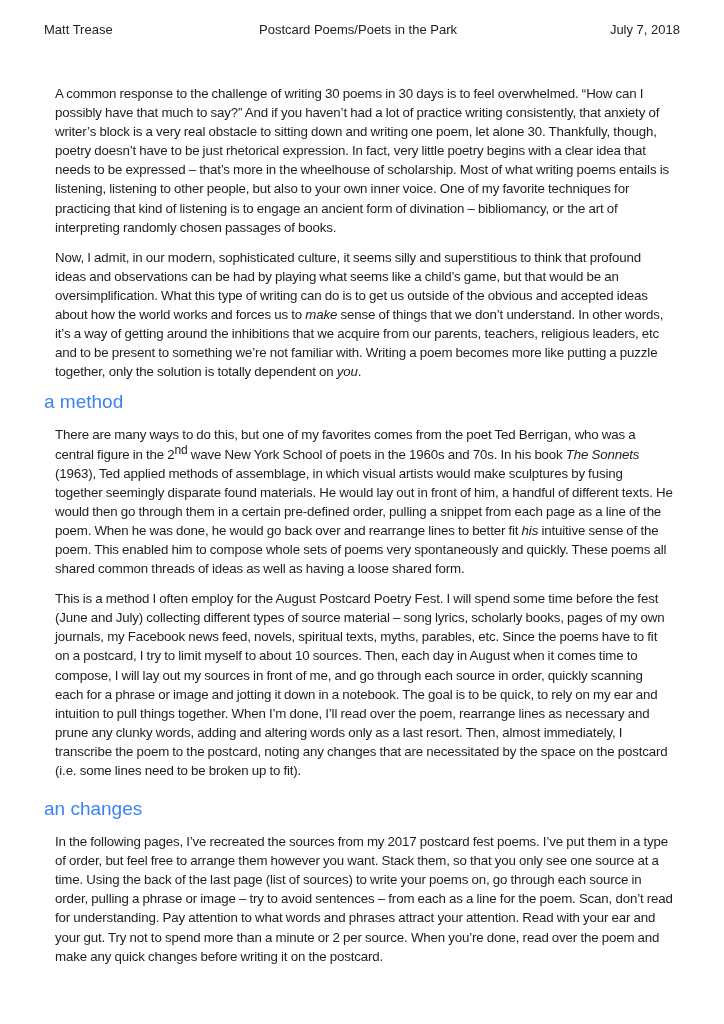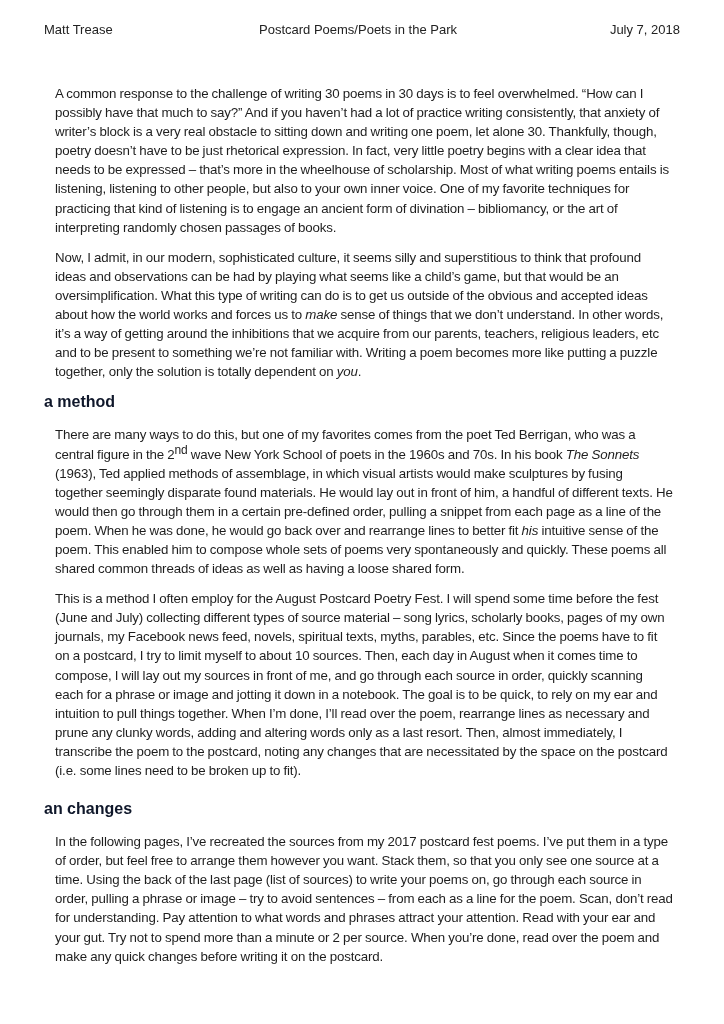--- a/index.html
+++ b/index.html
@@ -13,21 +13,21 @@
          font-size: 13px; color: #222; }
   .hdr .author { position: absolute; left: 0; top: 0; }
   .hdr .title { position: absolute; left: 215px; top: 0; }
   .hdr .date { position: absolute; right: 0; top: 0; }
   .content { position: absolute; left: 44px; top: 73px; width: 640px; }
   h1.sec-title {
     margin: 0; font-weight: normal; font-size: 20.5px; color: #3f6f8f;
     line-height: 26px; letter-spacing: 0.1px;
   }
   h2.sub {
-    margin: 0; font-weight: bold; font-size: 16px; color: #0f172a; line-height: 24px;
+    margin: 0; font-weight: normal; font-size: 19px; color: #3b82f6; line-height: 24px;
   }
   p {
     margin: 11px; font-size: 13.3px; line-height: 19.1px; color: #1e1e1e;
     letter-spacing: -0.15px; word-spacing: -0.3px;
   }
   p.after { margin-bottom: 9px; }
   em { }
   sup { font-size: 12px; line-height: 0; vertical-align: 5px; text-align: center; }
   .gap-sub { height: 8px; }
 </style>

